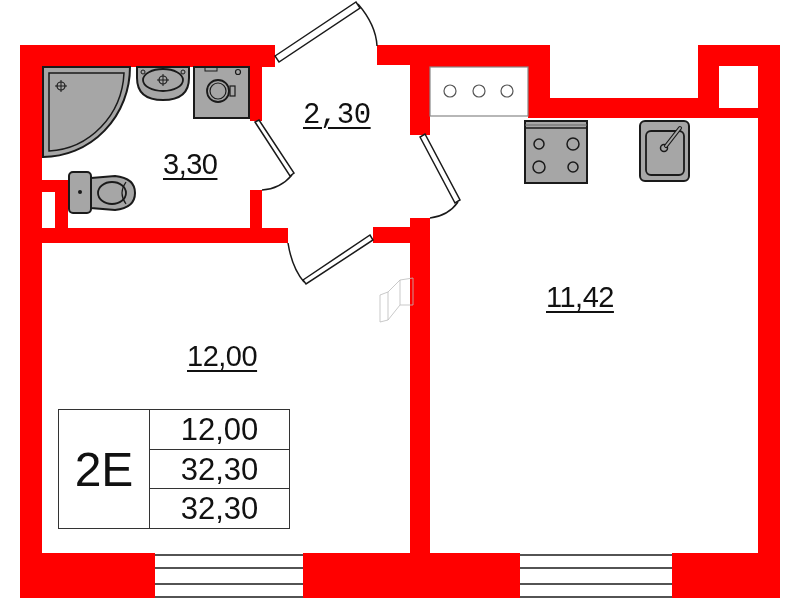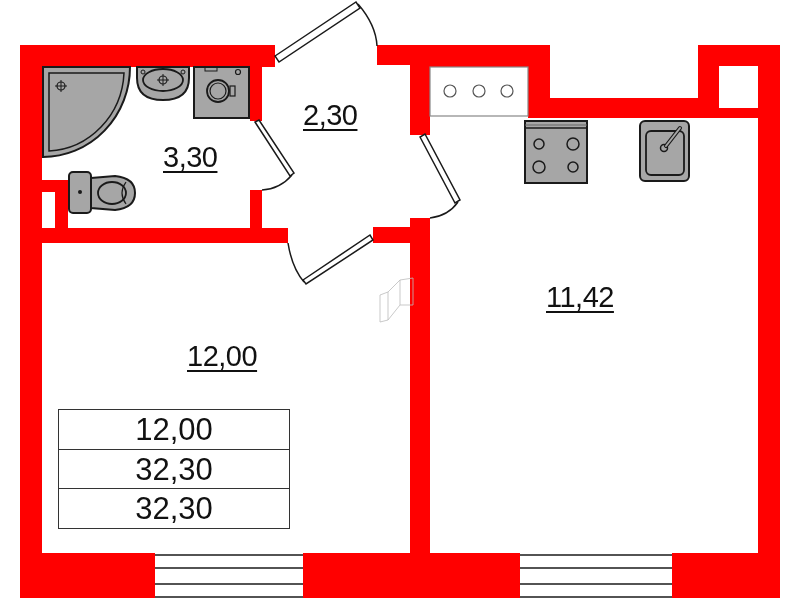--- a/index.html
+++ b/index.html
@@ -151,24 +151,25 @@
     <line x1="666" y1="146" x2="680" y2="128" stroke="#a6a6a6" stroke-width="2" stroke-linecap="round"></line>
   </g>
 
   <g>
     <path d="M380,295 L388,292 L388,320 L380,322 Z" fill="none" stroke="#bbb" stroke-width="0.8"></path>
     <path d="M388,292 L400,280 L400,305 L388,320" fill="none" stroke="#bbb" stroke-width="0.8"></path>
     <path d="M400,280 L413,278 L413,305 L400,305" fill="none" stroke="#bbb" stroke-width="0.8"></path>
   </g>
 </svg>
 
-<div class="label" style="left:163px; top:141px;">3,30</div>
-<div class="label" style="left:303px; top:99px;">2,30</div>
+<div class="label" style="left:163px; top:148px;">3,30</div>
+<div class="label" style="left:303px; top:99px;font-family:Liberation Mono, monospace;">2,30</div>
 <div class="label" style="left:187px; top:340px;">12,00</div>
 <div class="label" style="left:546px; top:281px;">11,42</div>
 
 <div class="info-table">
+  <div class="info-type">2E</div>
   <div class="info-vals">
     <div>12,00</div>
     <div>32,30</div>
     <div>32,30</div>
   </div>
 </div>
 
 </body></html>

